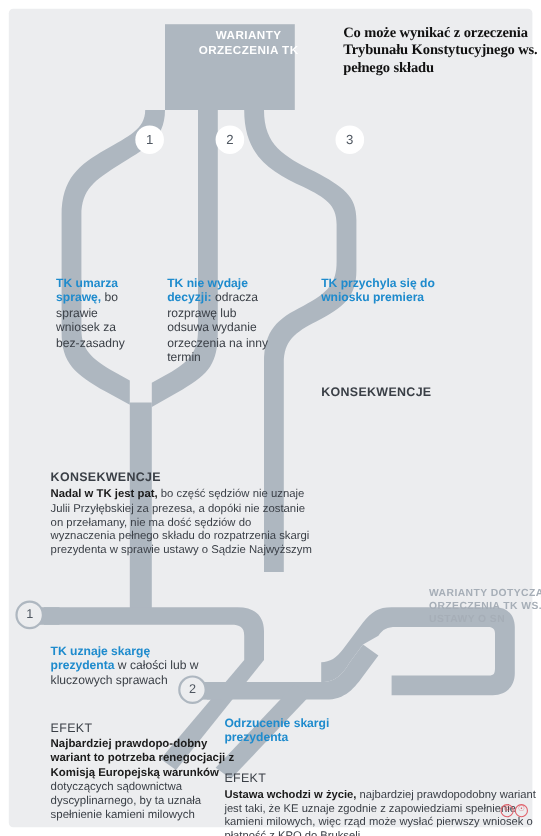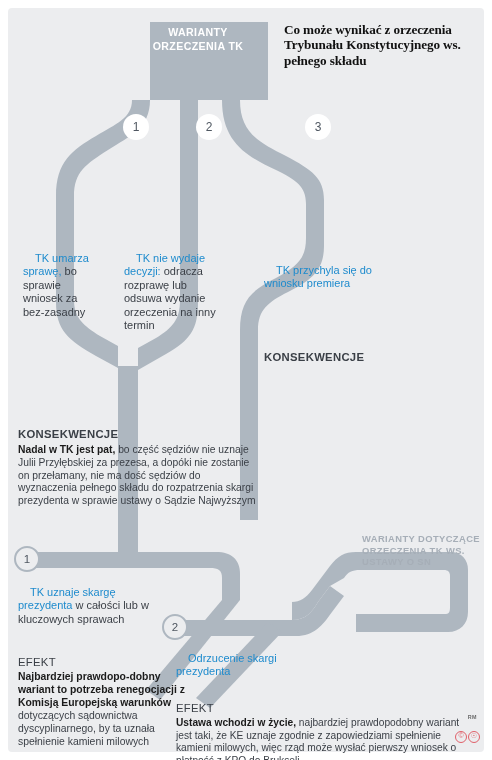--- a/index.html
+++ b/index.html
@@ -9,24 +9,24 @@
   }
   #canvas{
     position:absolute;left:0;top:0;width:492px;height:760px;
     background:#ffffff;
   }
   .panel{
     position:absolute;left:8px;top:8px;width:476px;height:744px;
     background:#ecedef;border-radius:4px;
   }
   svg.flow{position:absolute;left:0;top:0;width:492px;height:760px;}
-  .txt{position:absolute;}
+  .txt{position:absolute;padding-left:28px;}
 
   
-  .hl{color:#1e8bcd;font-weight:normal;margin-left:12px;}
+  .hl{color:#1e8bcd;font-weight:bold;}
 
   .title{
     left:260px;top:22px;width:206px;
     font-family:"Liberation Serif","DejaVu Serif",serif;
     font-weight:bold;font-size:13.2px;line-height:15.4px;color:#111;
     letter-spacing:-0.1px;
     margin-left:24px;
   }
   .wariantyTK{
     left:150px;top:26px;width:96px;text-align:center;
@@ -37,21 +37,21 @@
     position:absolute;width:26px;height:26px;border-radius:50%;
     background:#ffffff;color:#4f5761;font-size:12px;font-weight:normal;
     text-align:center;line-height:26px;
   }
   .numcirc.ring{
     background:#ecedef;border:2.6px solid #aeb7c0;width:22px;height:22px;line-height:22px;
     color:#4f5761;font-size:11.5px;
   }
   .b1{left:23px;top:252px;width:72px;font-size:11px;line-height:13.4px;color:#3a3f46;}
   .b2{left:124px;top:252px;width:96px;font-size:11px;line-height:13.4px;color:#3a3f46;}
-  .b3{left:264px;top:264px;width:130px;font-size:11px;line-height:13.4px;color:#3a3f46;}
+  .b3{left:264px;top:252px;width:130px;font-size:11px;line-height:13.4px;color:#3a3f46;}
   .b1 .hl,.b2 .hl,.b3 .hl{font-size:11px;line-height:13.4px;}
 
   .konseq-label{
     font-size:11.3px;color:#3a3f46;letter-spacing:.3px;font-weight:bold;
   }
   .k-right{left:264px;top:351px;width:110px;}
   .k-right .body{font-size:10.6px;line-height:13.1px;color:#3a3f46;margin-top:3px;}
   .k-right .body b{color:#1b1b1b;}
 
   .k-left{left:18px;top:428px;width:240px;}

